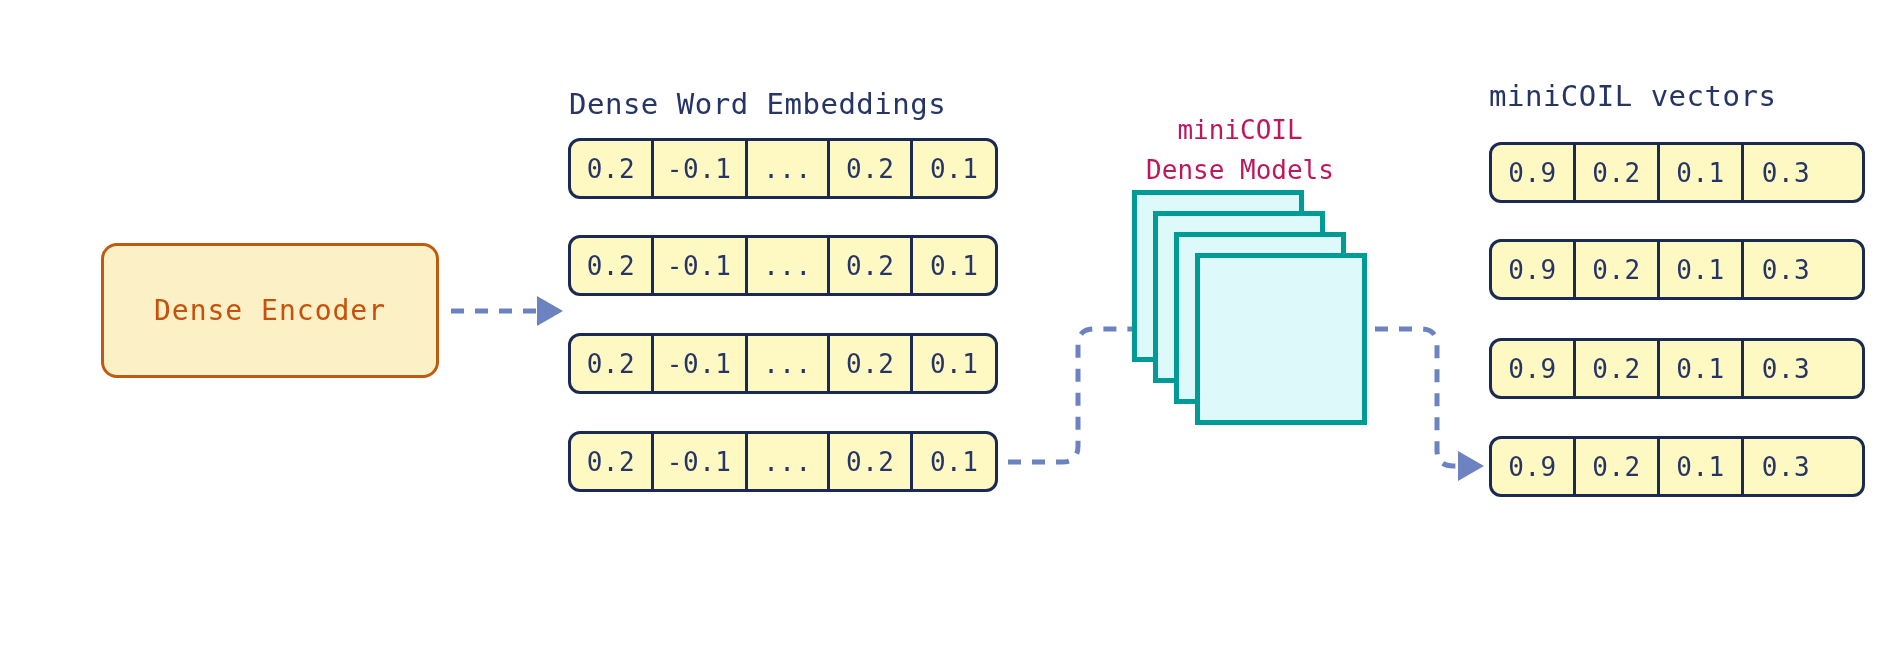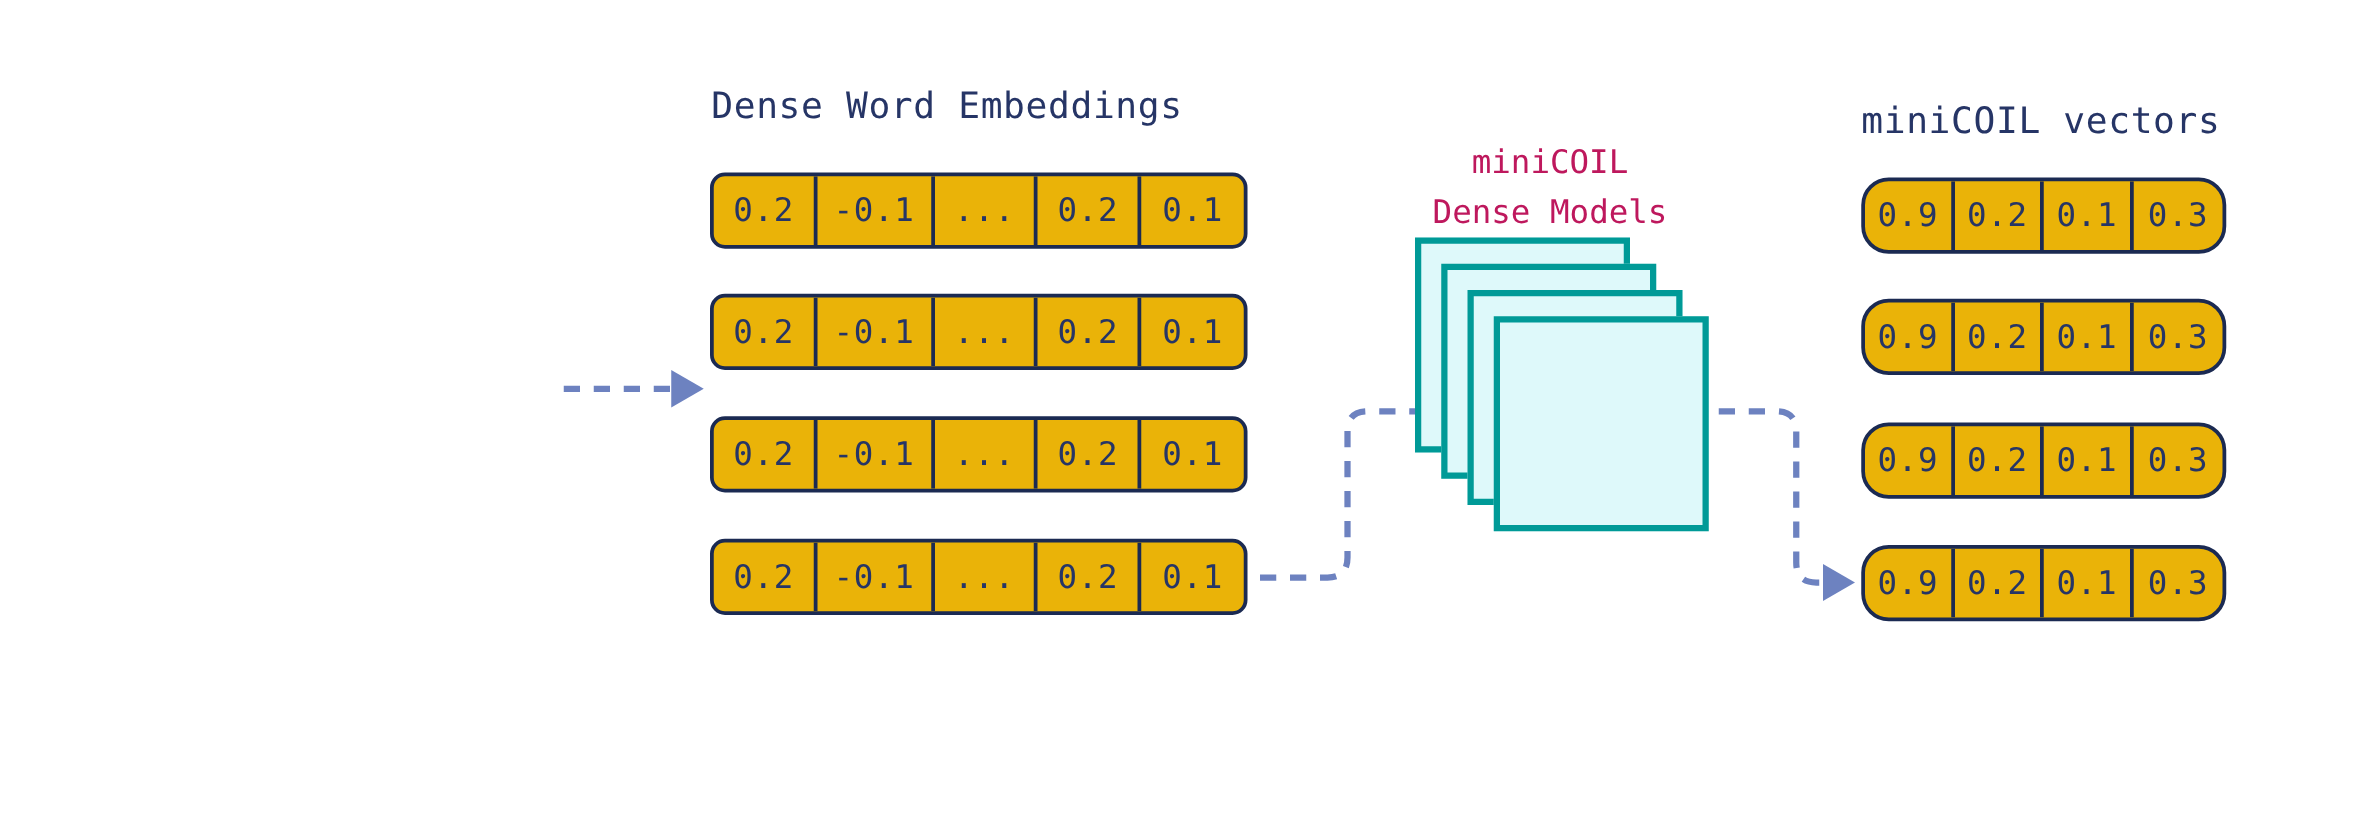--- a/index.html
+++ b/index.html
@@ -45,41 +45,41 @@
   }
 
   
   .section-title {
     position: absolute;
     color: #263566;
     font-size: 29px;
     letter-spacing: 0.5px;
     white-space: nowrap;
   }
-  #title-dense   { left: 569px; top: 67px; }
+  #title-dense   { left: 569px; top: 87px; }
   #title-vectors { left: 1489px; top: 79px; }
 
   .models-title {
     position: absolute;
     left: 1120px;
     top: 110px;
     width: 240px;
     text-align: center;
     color: #be185d;
     font-size: 26px;
     line-height: 40px;
     white-space: nowrap;
   }
 
   
   .vec-row {
     position: absolute;
     display: flex;
     box-sizing: border-box;
-    background: #eab308;
+    background: #fef9c3;
     border: 3px solid #1b2a52;
     border-radius: 12px;
     overflow: hidden;
   }
   .vec-cell {
     box-sizing: border-box;
     display: flex;
     align-items: center;
     justify-content: center;
     color: #263566;
@@ -96,21 +96,21 @@
   .dense-row .c1 { width: 95px; }
   .dense-row .c2 { width: 84px; }
   .dense-row .c3 { width: 84px; }
   .dense-row .c4 { width: 83px; }
   #dense-row-0 { top: 138px; }
   #dense-row-1 { top: 235px; }
   #dense-row-2 { top: 333px; }
   #dense-row-3 { top: 431px; }
 
   
-  .mc-row { left: 1489px; width: 292px; height: 61px; border-radius: 22px; }
+  .mc-row { left: 1489px; width: 376px; height: 61px; }
   .mc-row .vec-cell { height: 100%; width: 84px; }
   #mc-row-0 { top: 142px; }
   #mc-row-1 { top: 239px; }
   #mc-row-2 { top: 338px; }
   #mc-row-3 { top: 436px; }
 
   
   .card-stack {
     position: absolute;
     left: 1132px;
@@ -152,20 +152,23 @@
       </marker>
     </defs>
 
     <path d="M451 311 L543 311" stroke="#6d82c0" stroke-width="5" fill="none" stroke-dasharray="13 11" marker-end="url(#arrowhead)"></path>
 
     <path d="M1008 462 L1062 462 Q1078 462 1078 446 L1078 345 Q1078 329 1094 329 L1148 329" stroke="#6d82c0" stroke-width="5" fill="none" stroke-dasharray="13 11" marker-end="url(#arrowhead)"></path>
 
     <path d="M1375 329 L1421 329 Q1437 329 1437 345 L1437 450 Q1437 466 1453 466 L1464 466" stroke="#6d82c0" stroke-width="5" fill="none" stroke-dasharray="13 11" marker-end="url(#arrowhead)"></path>
   </svg>
 
+  <div class="encoder-box">
+    <span class="encoder-label">Dense Encoder</span>
+  </div>
 
   <div class="section-title" id="title-dense">Dense Word Embeddings</div>
 
   <div class="section-title" id="title-vectors">miniCOIL vectors</div>
 
   <div class="models-title">
     <div>miniCOIL</div>
     <div>Dense Models</div>
   </div>
 

